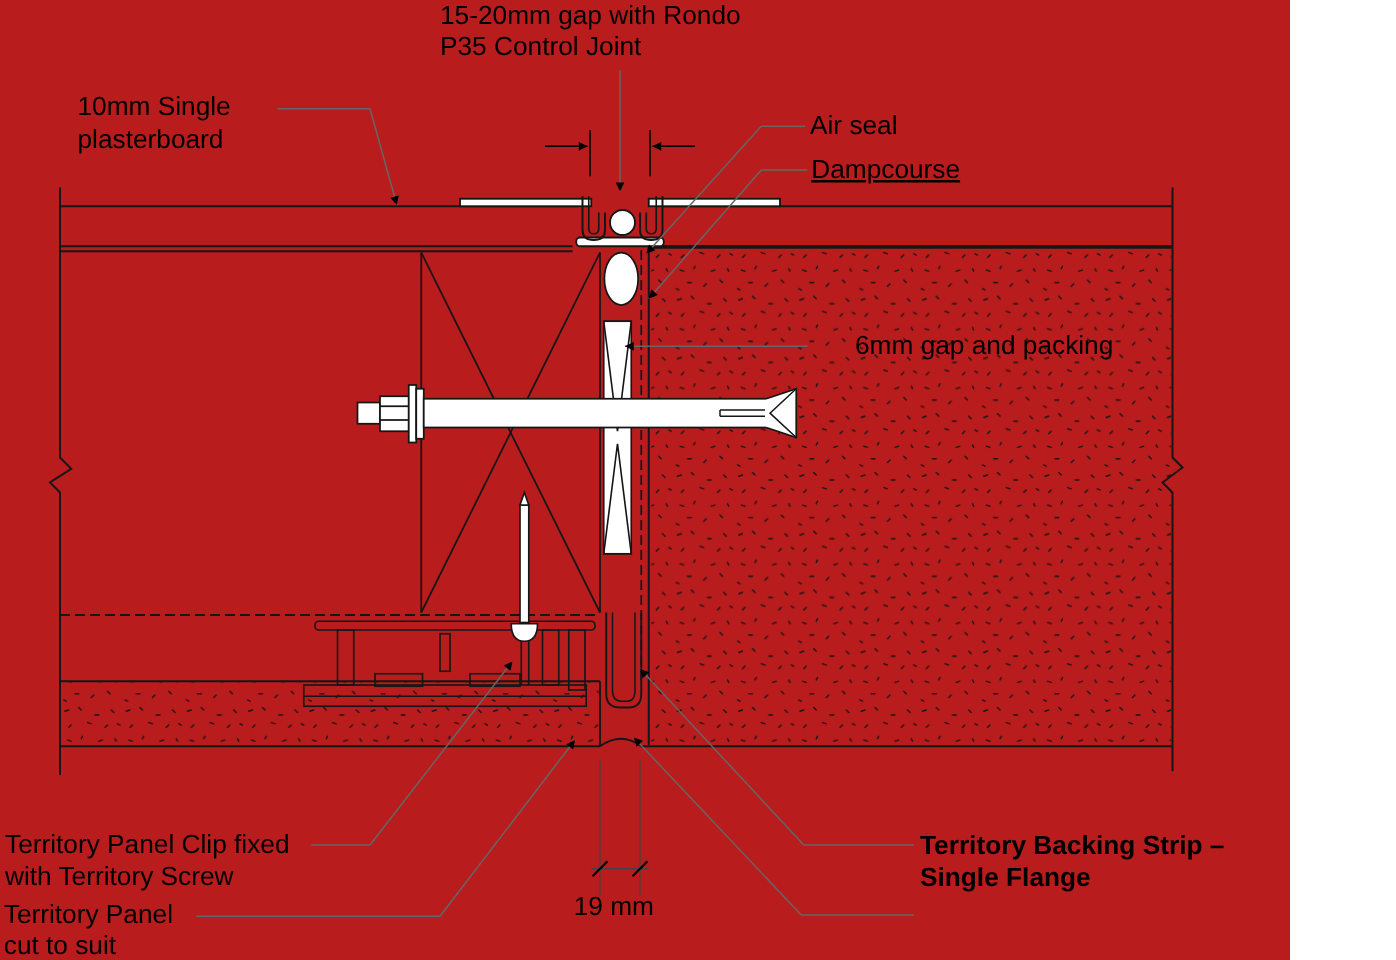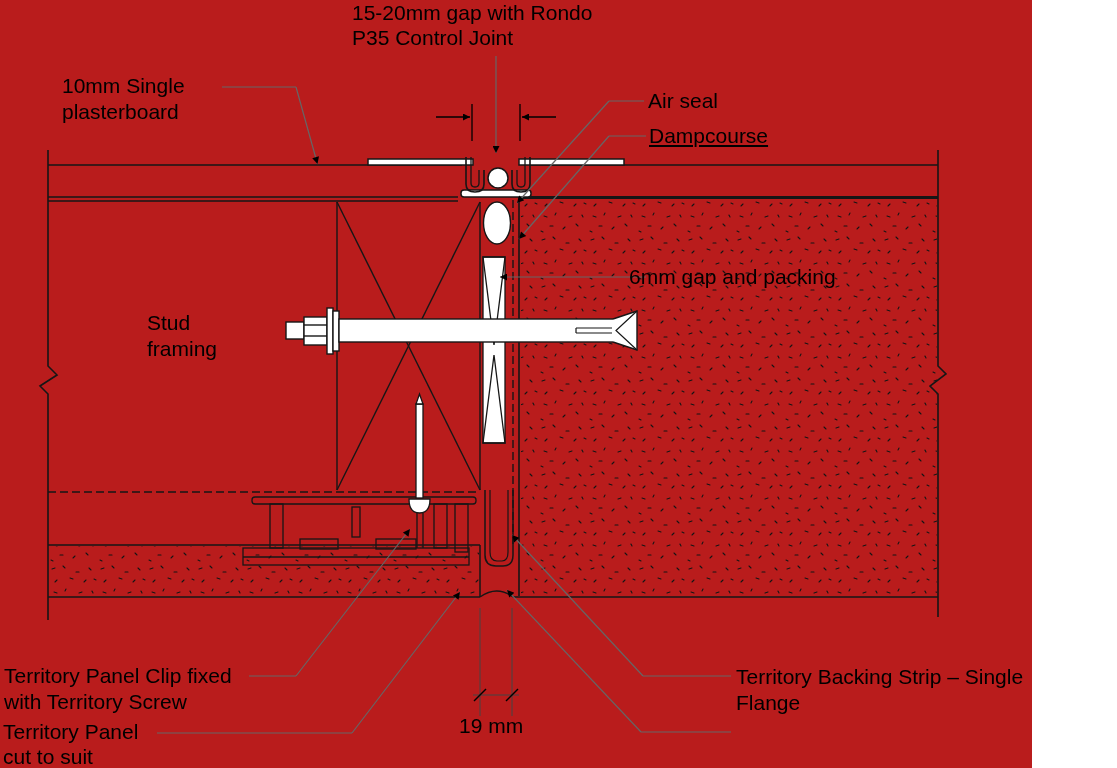--- a/index.html
+++ b/index.html
@@ -5,25 +5,25 @@
   html,body{margin:0;padding:0;background:#ffffff;}
   .stage{position:relative;width:1032px;height:768px;background:#b91c1c;overflow:hidden;
          font-family:"Liberation Sans",sans-serif;}
   .stage svg{position:absolute;left:0;top:0;}
   .label{position:absolute;font-size:21px;line-height:26px;color:#000;
          white-space:pre-line;letter-spacing:0px;}
   [data-name="label-control-joint"]{left:352px;top:0px;line-height:25px;}
   [data-name="label-plasterboard"]{left:62px;top:73px;}
   [data-name="label-air-seal"]{left:648px;top:88px;}
   [data-name="label-dampcourse"]{left:649px;top:123px;text-decoration:underline;}
-  [data-name="label-gap-packing"]{left:629px;top:264px;}
+  [data-name="label-gap-packing"]{left:684px;top:264px;}
   [data-name="label-stud-framing"]{left:147px;top:310px;}
   [data-name="label-panel-clip"]{left:4px;top:663px;}
   [data-name="label-panel"]{left:3px;top:719px;line-height:25px;}
-  [data-name="label-backing-strip"]{left:736px;top:664px;}
+  [data-name="label-backing-strip"]{left:736px;top:664px;font-weight:bold;}
   [data-name="label-sealant"]{left:736px;top:720px;}
   [data-name="label-dim-10mm"]{left:459px;top:713px;}
 </style>
 </head>
 <body>
 
 <div class="stage" data-name="drawing-canvas">
 
 <svg width="1117" height="768" viewBox="0 0 1117 768" data-name="detail-drawing">
   <defs>
@@ -189,21 +189,19 @@
   </g>
 </svg>
 
   <div class="label" data-name="label-control-joint">15-20mm gap with Rondo
 P35 Control Joint</div>
   <div class="label" data-name="label-plasterboard">10mm Single
 plasterboard</div>
   <div class="label" data-name="label-air-seal">Air seal</div>
   <div class="label" data-name="label-dampcourse">Dampcourse</div>
   <div class="label" data-name="label-gap-packing">6mm gap and packing</div>
-  <div class="label" data-name="label-stud-framing">Stud
-framing</div>
   <div class="label" data-name="label-panel-clip">Territory Panel Clip fixed
 with Territory Screw</div>
   <div class="label" data-name="label-panel">Territory Panel
 cut to suit</div>
   <div class="label" data-name="label-backing-strip">Territory Backing Strip – Single Flange</div>
   <div class="label" data-name="label-dim-10mm">19 mm</div>
 </div>
 
 </body></html>

